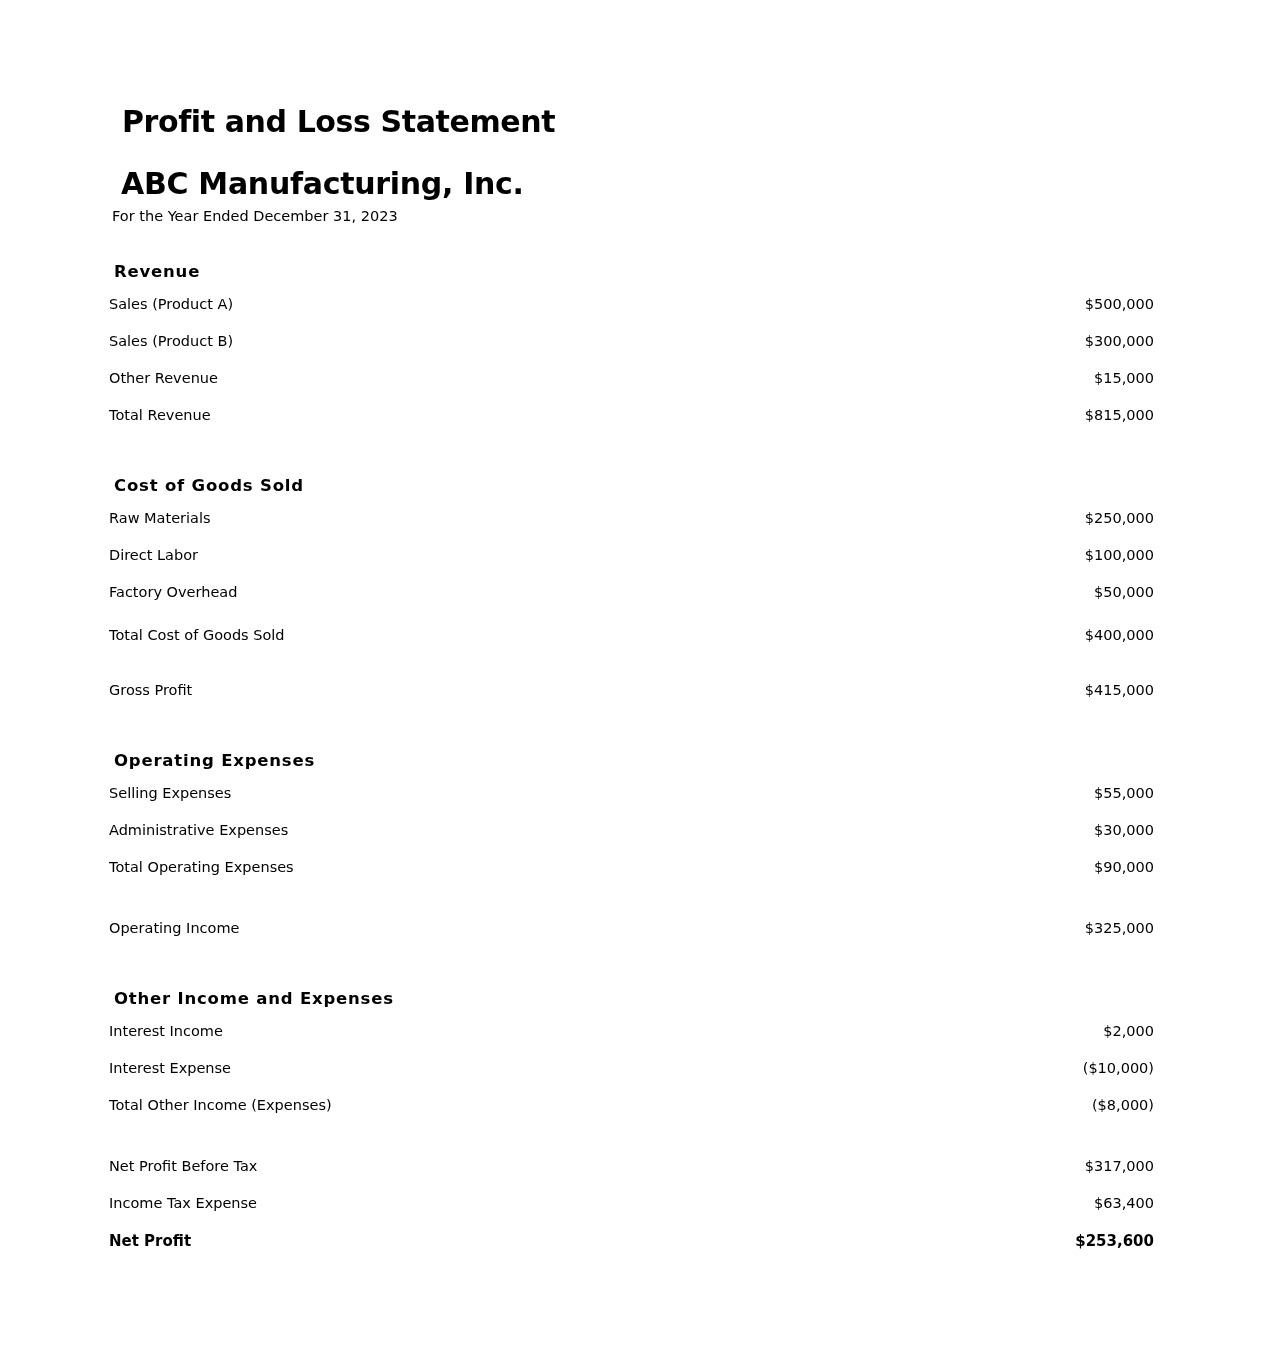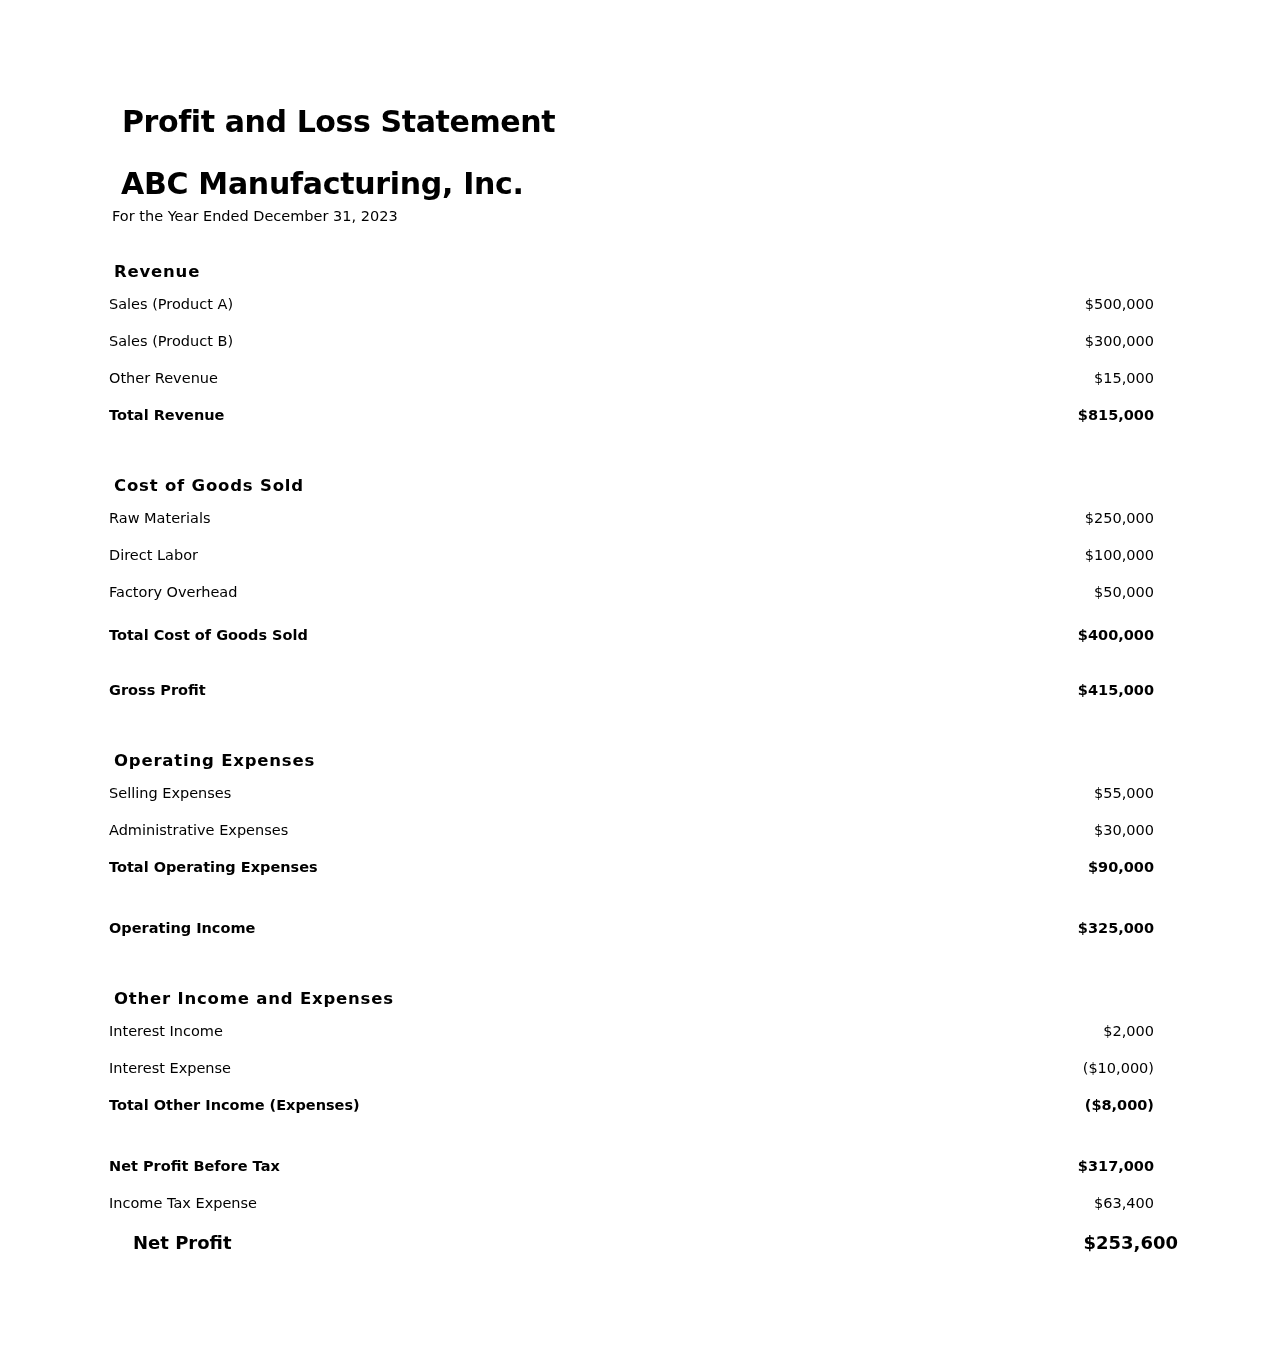--- a/index.html
+++ b/index.html
@@ -23,22 +23,22 @@
     }
     .section-header {
       position: absolute; left: 0; margin: 8px;
       font-size: 16.5px; font-weight: bold; letter-spacing: 0.8px; white-space: nowrap;
     }
     .row {
       position: absolute; left: 3px; width: 1045px; height: 20px;
       display: flex; justify-content: space-between; align-items: flex-start;
       font-size: 14.5px; white-space: nowrap;
     }
-    .row.total { font-weight: bold; }
-    .row.grand { font-weight: bold; font-size: 18px; margin-left: 24px; }
+    .row.total { font-weight: normal; }
+    .row.grand { font-weight: bold; font-size: 15px; }
     .row .label, .row .amount { display: block; }
   </style>
 </head>
 <body>
 
 <div class="page">
   <h1 class="title">Profit and Loss Statement</h1>
   <h2 class="company">ABC Manufacturing, Inc.</h2>
   <p class="period">For the Year Ended December 31, 2023</p>
 

